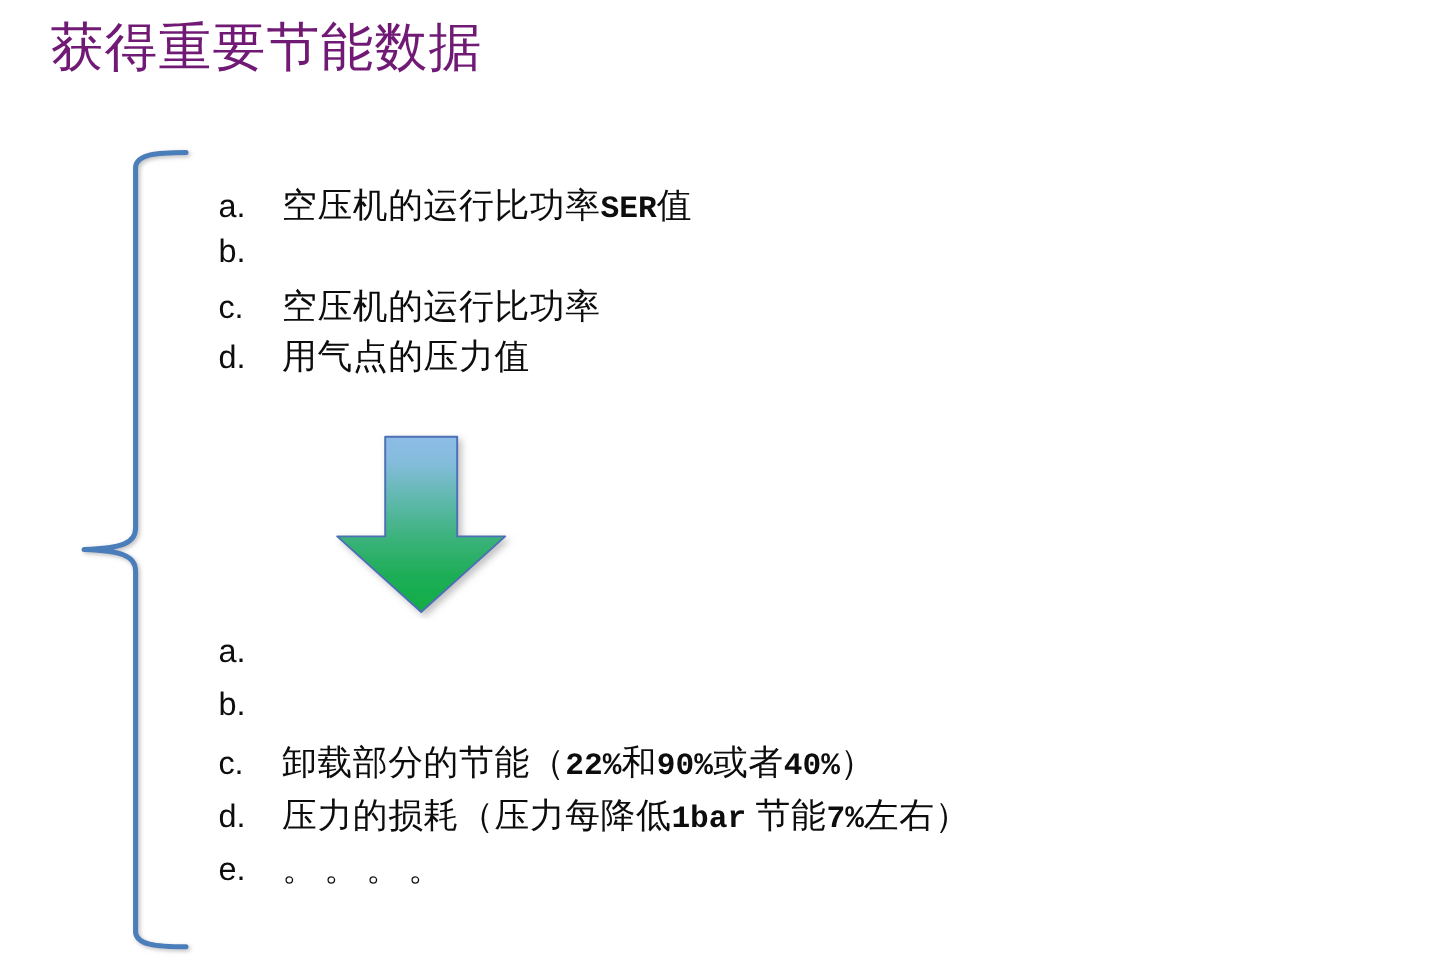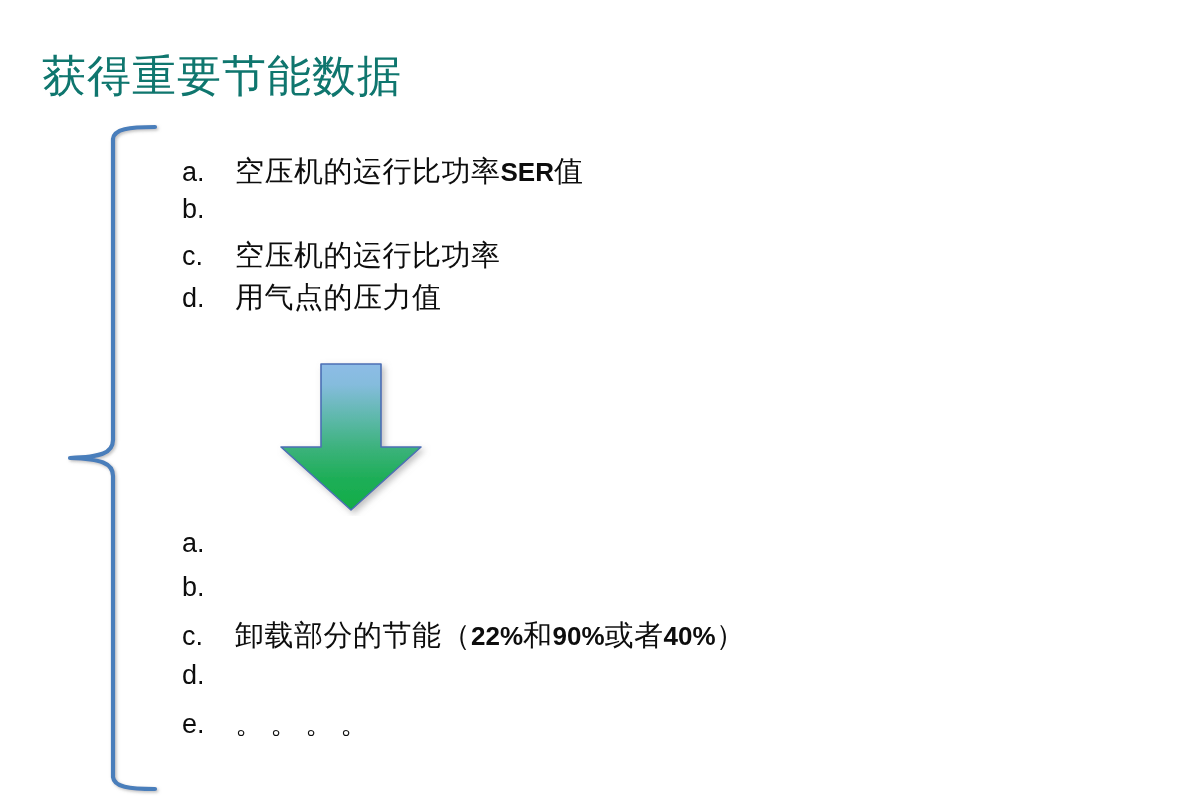--- a/index.html
+++ b/index.html
@@ -23,23 +23,22 @@
 
   
   #slide-title {
     position: absolute;
     left: 42px;
     top: 14px;
     font-family: "Liberation Sans", "DejaVu Sans", sans-serif;
     font-size: 44px;
     line-height: 52px;
     letter-spacing: 1px;
-    color: #0f766e;
+    color: #701a75;
     white-space: nowrap;
-    margin-top: 36px;
   }
 
   
   #brace-wrap {
     position: absolute;
     left: 55px;
     top: 105px;
     width: 120px;
     height: 700px;
   }
@@ -72,21 +71,21 @@
     flex: 0 0 53px;
     text-align: left;
   }
   .item-text {
     font-family: "Liberation Serif", "DejaVu Serif", serif;
     font-size: 29px;
     color: #0d0d0d;
     letter-spacing: 0.5px;
   }
   .item-text .latin {
-    font-family: Liberation Sans, sans-serif;
+    font-family: Liberation Mono, monospace;
     font-weight: bold;
     font-size: 26px;
     letter-spacing: 0;
     text-align: center;
   }
   .dots-line {
     font-family: "Liberation Serif", "DejaVu Serif", serif;
     font-size: 29px;
     color: #0d0d0d;
     letter-spacing: 6px;
@@ -163,20 +162,21 @@
     </div>
     <div class="list-item">
       <span class="item-marker">b.</span>
     </div>
     <div class="list-item">
       <span class="item-marker">c.</span>
       <span class="item-text"><span>卸载部分的节能（</span><span class="latin">22%</span><span>和</span><span class="latin">90%</span><span>或者</span><span class="latin">40%</span><span>）</span></span>
     </div>
     <div class="list-item">
       <span class="item-marker">d.</span>
+      <span class="item-text"><span>压力的损耗（压力每降低</span><span class="latin">1bar</span><span> 节能</span><span class="latin">7%</span><span>左右）</span></span>
     </div>
     <div class="list-item">
       <span class="item-marker">e.</span>
       <span class="dots-line">。。。。</span>
     </div>
   </div>
 
 </div>
 
 </body></html>

